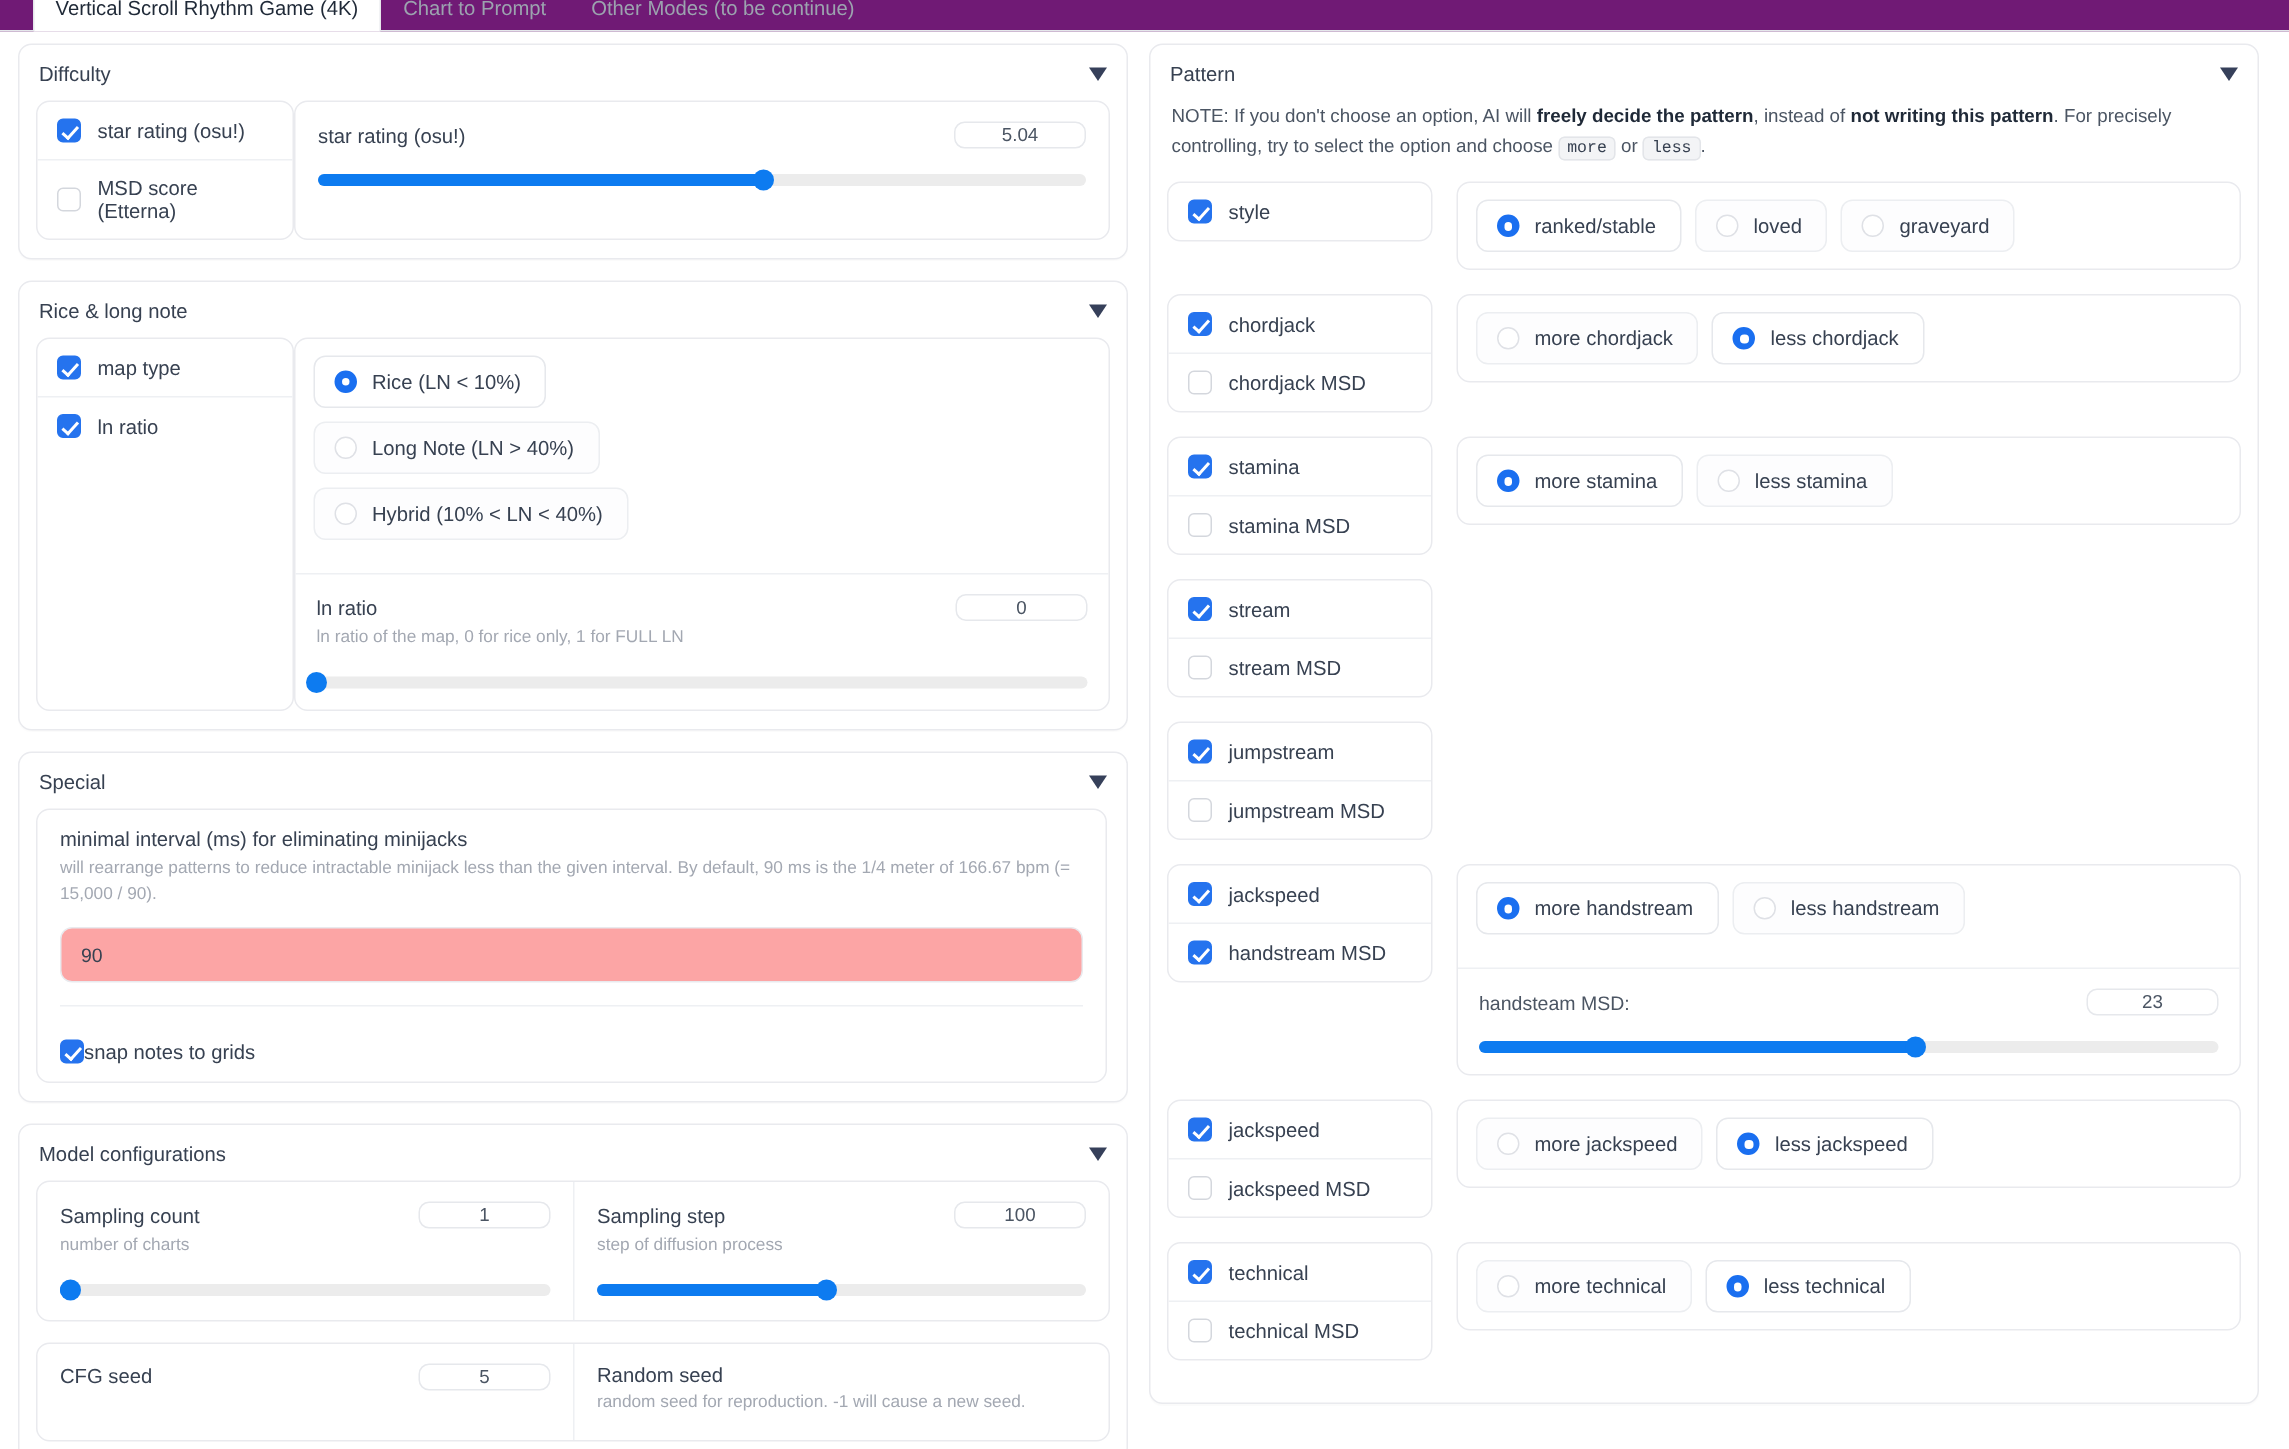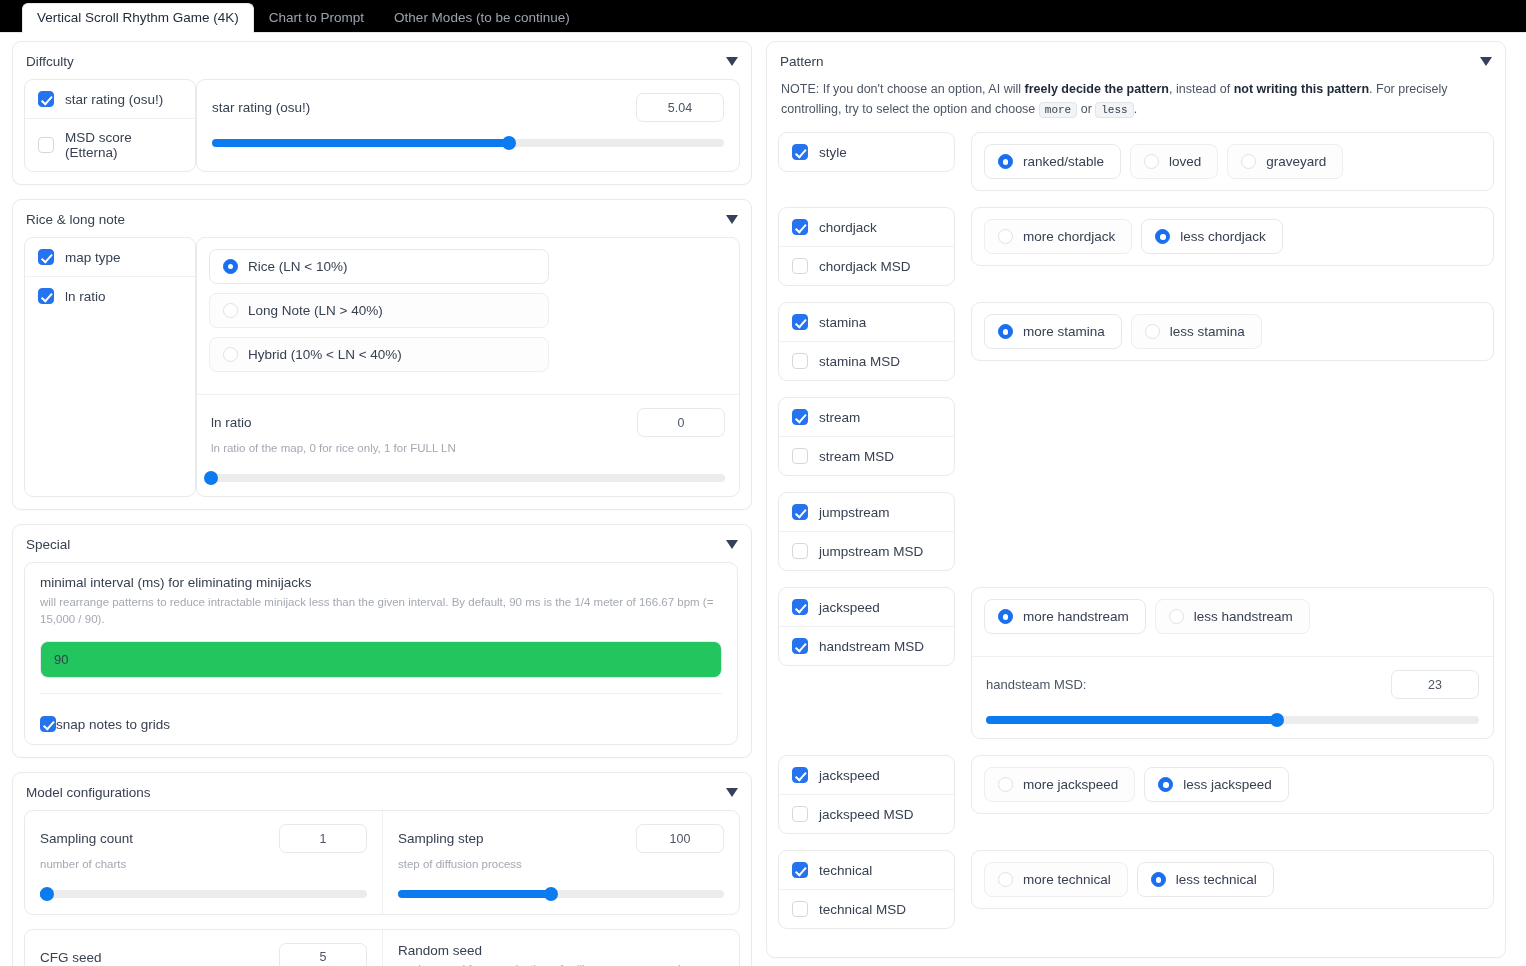--- a/index.html
+++ b/index.html
@@ -8,24 +8,24 @@
     background: #ffffff;
     font-family: "Liberation Sans", sans-serif;
     color: #1f2937;
     overflow: hidden;
   }
   .app { width: 1526px; height: 966px; position: relative; }
 
   
   .tabbar {
     display: flex; align-items: flex-end;
-    height: 33px;
+    height: 21px;
     border-bottom: 1px solid #e5e7eb;
     padding-left: 22px;
-    background: #000000;
+    background: #701a75;
   }
   .tab {
     font-size: 13.5px;
     padding: 7px 14px 8px 14px;
     color: #9ca3af;
     line-height: 1;
     border: 1px solid transparent;
     border-bottom: none;
     border-radius: 6px 6px 0 0;
     position: relative;
@@ -97,21 +97,21 @@
     width: 4px; height: 8.5px;
     border: solid #fff; border-width: 0 2px 2px 0;
     transform: rotate(42deg);
   }
 
   
   .sbox { flex: 1 1 auto; padding: 13px 15px 16px 15px; }
   .slabel-row { display: flex; align-items: center; justify-content: space-between; gap: 12px; }
   .slabel { font-size: 13.5px; color: #374151; }
   .numbox {
-    width: 88px; height: 29px; flex: none;
+    width: 88px; height: 18px; flex: none;
     border: 1px solid #e6e8ec; border-radius: 7px;
     background: #fff;
     display: flex; align-items: center; justify-content: center;
     font-size: 12.5px; color: #4b5563;
   }
   .hint { font-size: 11.5px; color: #a3a8b2; margin-top: 3px; line-height: 1.45; }
   .slider { position: relative; height: 8px; margin-top: 17px; cursor: pointer; }
   .track { position: absolute; left: 0; right: 0; top: 0; height: 8px; border-radius: 6px; background: #ececec; }
   .fill  { position: absolute; left: 0; top: 0; height: 8px; border-radius: 6px; background: #0d7bf0; }
   .thumb {
@@ -137,21 +137,21 @@
   }
   .rdot.on { border-color: #1a6ff0; background: #1a6ff0; }
   .rdot.on::after {
     content: ""; position: absolute; left: 4.1px; top: 4.1px;
     width: 5.4px; height: 5.4px; border-radius: 50%; background: #fff;
   }
 
   
   .textinput {
     border: 1px solid #e9eaee; border-radius: 8px;
-    background: #22c55e; height: 37px;
+    background: #fca5a5; height: 37px;
     display: flex; align-items: center;
     padding: 0 13px; font-size: 13px; color: #374151;
     margin-top: 12px;
   }
 
   
   .special-inner { padding: 12px 15px 0 15px; }
   .special-title { font-size: 13.5px; color: #374151; }
   .special-desc { font-size: 11.5px; color: #a3a8b2; line-height: 1.55; margin-top: 4px; max-width: 680px; }
   .divider { border-top: 1px solid #eef0f3; margin: 15px 0 0 0; }
@@ -240,21 +240,21 @@
                 <span class="cbox on"></span>
                 <span>map type</span>
               </div>
               <div class="check-item">
                 <span class="cbox on"></span>
                 <span>ln ratio</span>
               </div>
             </div>
           <div class="box" style="flex:1 1 auto;">
             <div class="radio-wrap">
-              <div class="radio-grid" style="max-width:340px;flex-direction:column;" id="maptype-radios">
+              <div class="radio-grid" style="max-width:340px;" id="maptype-radios">
                   <div class="pill sel">
                     <span class="rdot on"></span>
                     <span>Rice (LN &lt; 10%)</span>
                   </div>
                   <div class="pill">
                     <span class="rdot"></span>
                     <span>Long Note (LN &gt; 40%)</span>
                   </div>
                   <div class="pill">
                     <span class="rdot"></span>

